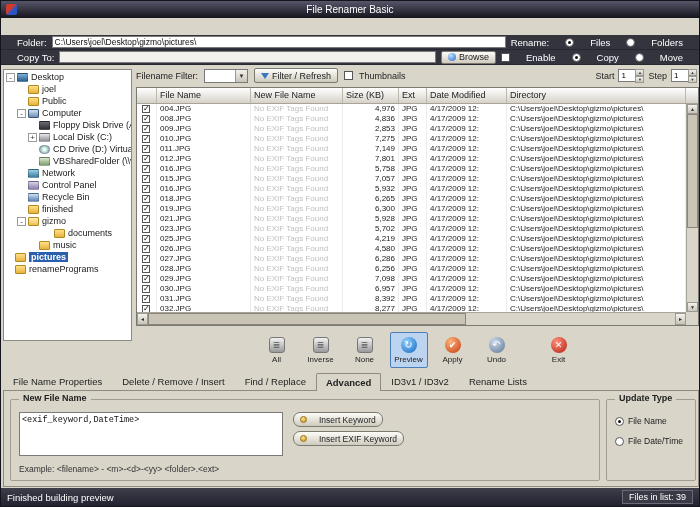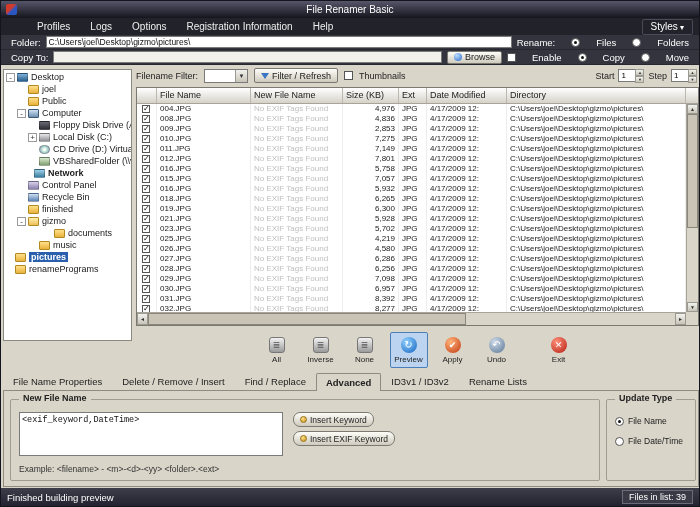--- a/index.html
+++ b/index.html
@@ -11,21 +11,21 @@
   .titlebar{position:absolute;top:0;left:0;right:0;height:17px;background:linear-gradient(#56566a,#15151e);color:#fff;text-align:center;font-size:10px;line-height:17px}
   .app-icon{position:absolute;left:5px;top:3px;width:11px;height:11px;border-radius:2px;background:linear-gradient(135deg,#d43a2a 40%,#2a56c4 60%)}
 
   
   .menubar{position:absolute;top:17px;left:0;right:0;height:17px;background:#22222b;color:#eee;display:flex;align-items:center;font-size:10px;padding-left:26px}
   .menu-item{padding:0 10px;line-height:17px;cursor:default}
   .styles-btn{margin-left:auto;margin-right:6px;padding:0 8px;color:#fff;border:1px solid #4a4a58;border-radius:2px;line-height:13px}
   .styles-btn::after{content:" ▾";font-size:8px}
 
   
-  .pathrow{position:absolute;left:0;right:0;height:15px;background:#34343f;color:#fff;display:flex;align-items:center;font-size:9.5px;gap:5px;padding:0 10px;border-bottom:1px solid #27272f}
+  .pathrow{position:absolute;left:0;right:0;height:15px;background:#34343f;color:#fff;display:flex;align-items:center;font-size:9.5px;gap:5px;padding:0 16px;border-bottom:1px solid #27272f}
   .row-folder{top:34px}.row-copy{top:49px}
   .plabel{flex:none}
   .path-input{flex:1;height:12px;background:#fff;border:1px solid #7a7a7a;font-size:8.5px;font-family:"Liberation Sans",sans-serif;padding:0 2px;color:#111}
   .copy-input{background:#f2f1ec}
   .opt-group{flex:none;display:flex;align-items:center;gap:16px;white-space:nowrap}
   .radio{display:inline-block;width:9px;height:9px;border-radius:50%;background:#fff;border:1px solid #555;position:relative;flex:none}
   .radio.on::after{content:"";position:absolute;left:2px;top:2px;width:3px;height:3px;border-radius:50%;background:#111}
   .checkbox{display:inline-block;width:9px;height:9px;background:#fff;border:1px solid #555;position:relative;flex:none}
   .browse-btn{flex:none;display:flex;align-items:center;gap:3px;height:13px;padding:0 6px;background:linear-gradient(#fdfdf8,#cfcabd);border:1px solid #7a7a72;border-radius:2px;color:#222;font-size:9px}
   .globe-icon{width:8px;height:8px;border-radius:50%;background:radial-gradient(circle at 35% 30%,#bfe0ff,#2a6acc)}
@@ -111,21 +111,21 @@
   .tab{padding:0 9px;line-height:16px;color:#222;border:1px solid transparent;border-bottom:none}
   .tab.active{background:#d9d5c9;border-color:#8f8b80;font-weight:bold;height:18px;line-height:17px;border-radius:2px 2px 0 0;margin-bottom:-1px}
   .tabpanel{position:absolute;left:2px;top:389px;width:696px;height:97px;background:#d9d5c9;border:1px solid #8f8b80}
 
   
   .group{position:absolute;border:1px solid #a09c90;border-radius:2px}
   .group-legend{position:absolute;top:-7px;left:8px;background:#d9d5c9;padding:0 4px;font-size:9px;font-weight:bold;color:#222}
   .g-newname{left:6px;top:8px;width:590px;height:82px}
   .g-update{left:602px;top:8px;width:90px;height:82px}
   .pattern-box{position:absolute;left:8px;top:12px;width:264px;height:44px;background:#fff;border:1px solid #7a7a7a;font-size:8.5px;font-family:Liberation Mono, monospace;padding:2px;resize:none;color:#111}
-  .ins-btn{position:absolute;display:flex;align-items:center;gap:3px;height:15px;padding:2px 6px;background:linear-gradient(#fdfdf8,#cfcabd);border:1px solid #7a7a72;border-radius:7px;font-size:8.5px;color:#222}
+  .ins-btn{position:absolute;display:flex;align-items:center;gap:12px;height:15px;padding:2px 6px;background:linear-gradient(#fdfdf8,#cfcabd);border:1px solid #7a7a72;border-radius:7px;font-size:8.5px;color:#222}
   .b-ins1{left:282px;top:12px}
   .b-ins2{left:282px;top:31px}
   .key-icon{width:7px;height:7px;border-radius:50%;background:radial-gradient(circle at 35% 30%,#ffe08a,#c89420);border:1px solid #9a7210}
   .example{position:absolute;left:8px;top:64px;font-size:8.5px;color:#333}
   .upd-opt{position:absolute;left:8px;display:flex;align-items:center;gap:4px;font-size:8.5px}
   .u1{top:16px}.u2{top:36px}
 
   
   .statusbar{position:absolute;left:0;right:0;bottom:0;height:18px;background:linear-gradient(#3e3e4a,#222230);color:#fff;display:flex;align-items:center;font-size:9.5px;padding:0 6px}
   .status-right{margin-left:auto;border:1px solid #6a6a78;padding:1px 6px;background:#3a3a46;font-size:9px}
@@ -133,28 +133,20 @@
 </head>
 <body>
 
 <div class="window">
 
   <div class="titlebar">
     <span class="app-icon"></span>
     <span>File Renamer Basic</span>
   </div>
 
-  <div class="menubar">
-    <span class="menu-item">Profiles</span>
-    <span class="menu-item">Logs</span>
-    <span class="menu-item">Options</span>
-    <span class="menu-item">Registration Information</span>
-    <span class="menu-item">Help</span>
-    <span class="styles-btn">Styles</span>
-  </div>
 
   <div class="pathrow row-folder">
     <span class="plabel">Folder:</span>
     <input class="path-input" readonly="" value="C:\Users\joel\Desktop\gizmo\pictures\" style="">
     <span class="opt-group">
       <span>Rename:</span>
       <span class="radio on"></span>
       <span>Files</span>
       <span class="radio"></span>
       <span>Folders</span>
@@ -212,21 +204,21 @@
       <div class="titem" style="padding-left: 24px;">
         <span class="expander empty"></span>
         <span class="ticon icon-cd"></span>
         <span class="tlabel">CD Drive (D:) VirtualBox Guest</span>
       </div>
       <div class="titem" style="padding-left: 24px;">
         <span class="expander empty"></span>
         <span class="ticon icon-netdrive"></span>
         <span class="tlabel">VBSharedFolder (\\vboxsvr) (E:)</span>
       </div>
-      <div class="titem" style="padding-left: 19px; font-weight: bold;">
+      <div class="titem" style="padding-left: 13px;">
         <span class="expander empty"></span>
         <span class="ticon icon-network"></span>
         <span class="tlabel">Network</span>
       </div>
       <div class="titem" style="padding-left: 13px;">
         <span class="expander empty"></span>
         <span class="ticon icon-control"></span>
         <span class="tlabel">Control Panel</span>
       </div>
       <div class="titem" style="padding-left: 13px;">

